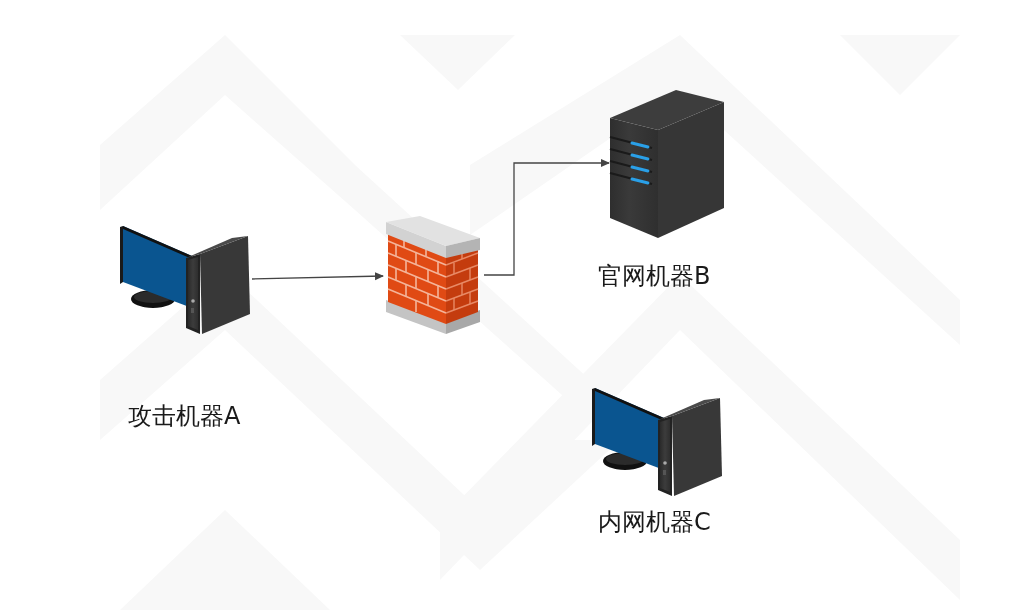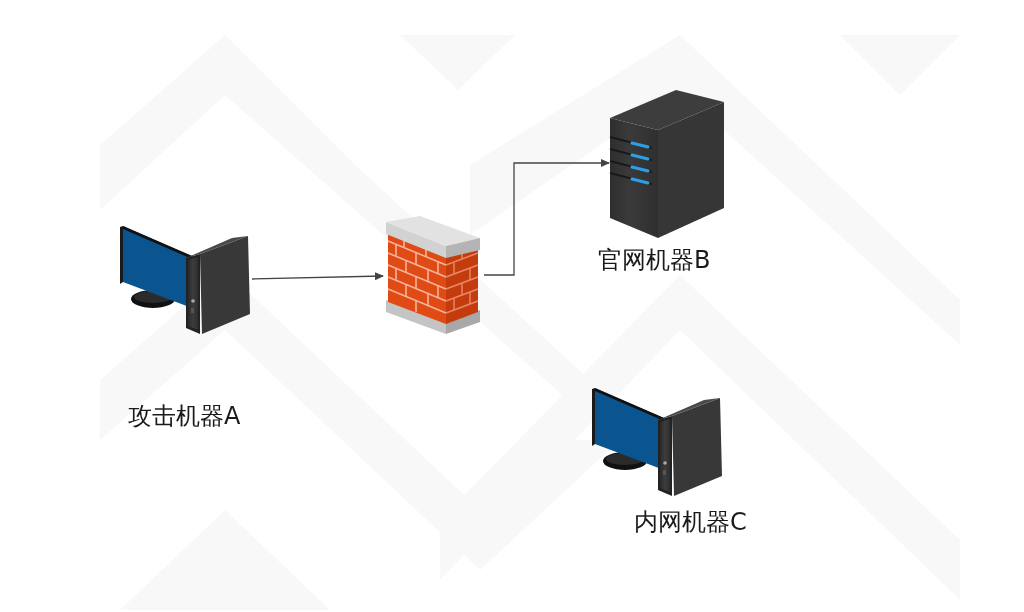--- a/index.html
+++ b/index.html
@@ -33,22 +33,22 @@
       font-size: 24px;
       color: #1a1a1a;
       white-space: nowrap;
       letter-spacing: 0px;
     }
     #node-a { left: 120px; top: 226px; }
     #node-fw { left: 384px; top: 216px; }
     #node-b { left: 608px; top: 90px; }
     #node-c { left: 592px; top: 388px; }
     #label-a { left: 128px; top: 400px; }
-    #label-b { left: 598px; top: 244px; }
-    #label-c { left: 598px; top: 506px; margin-left: 36px; }
+    #label-b { left: 598px; top: 260px; }
+    #label-c { left: 598px; top: 506px; }
   </style>
 </head>
 <body>
 
 <svg id="watermark" viewBox="0 0 1024 612">
   <g fill="#f8f8f8">
 
     <polygon points="100,145 225,35 355,165 590,380 590,420 355,210 225,95 100,210"></polygon>
 
     <polygon points="400,35 515,35 458,90"></polygon>

